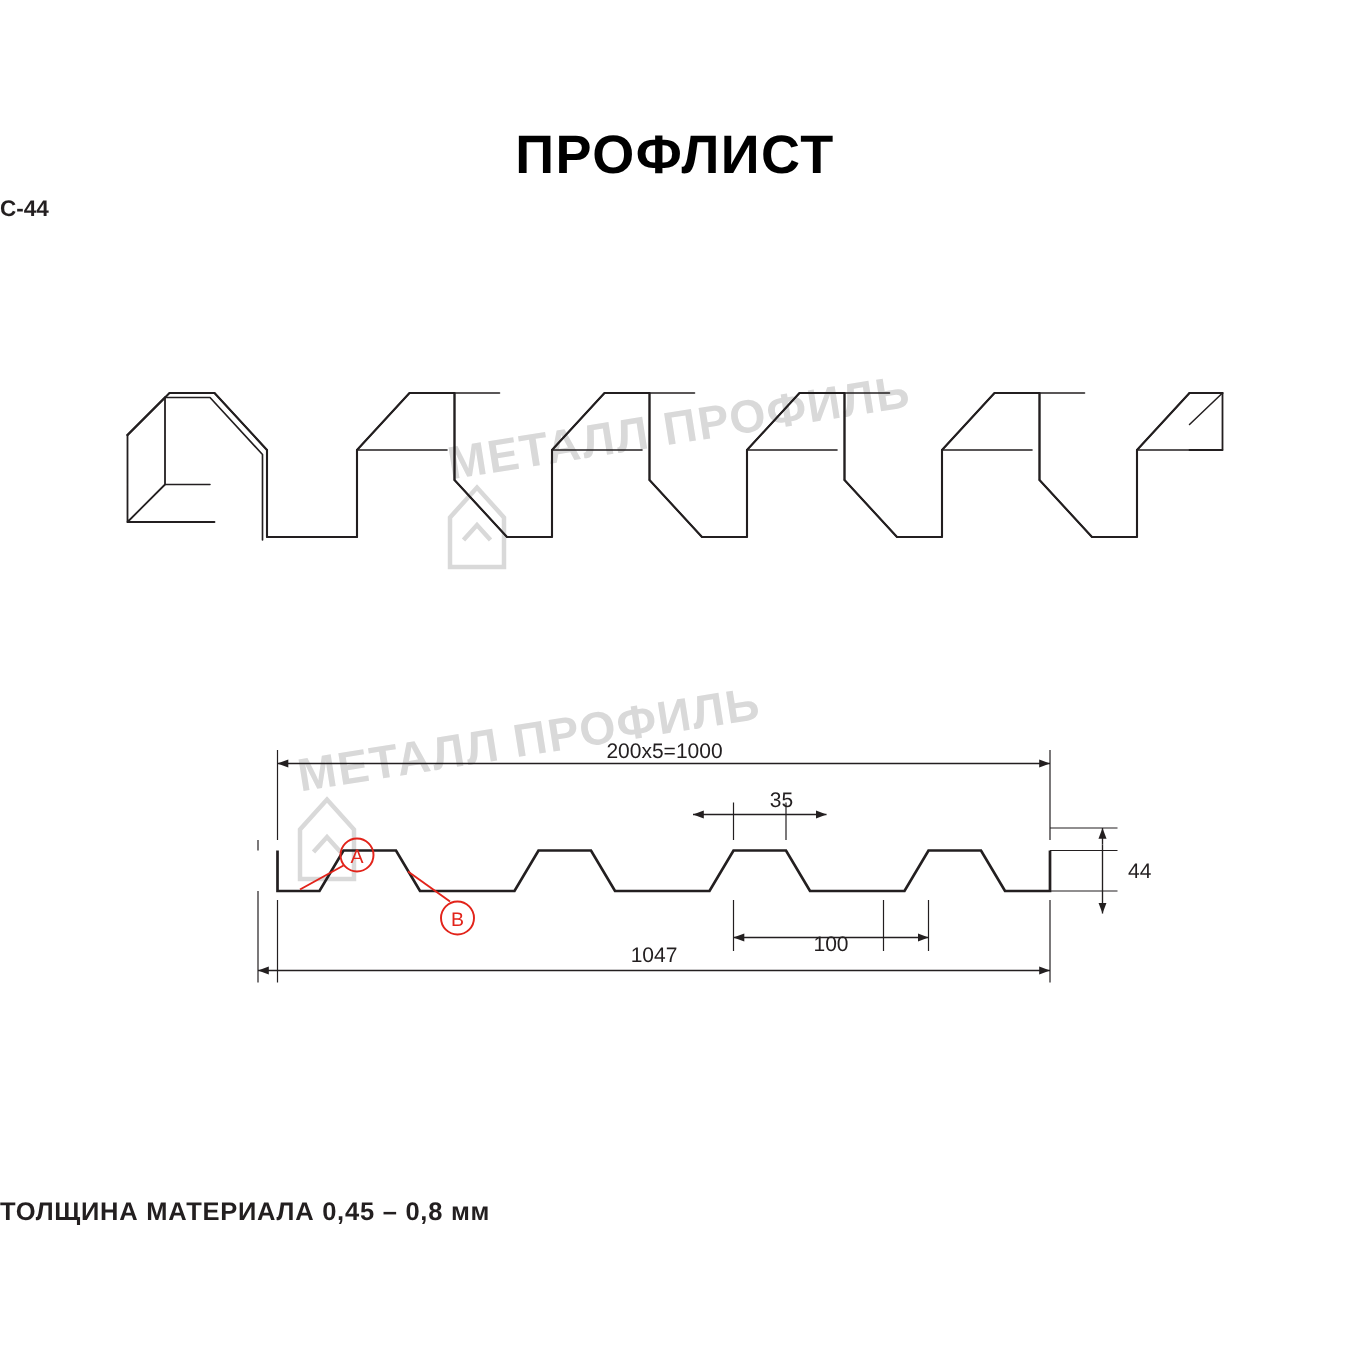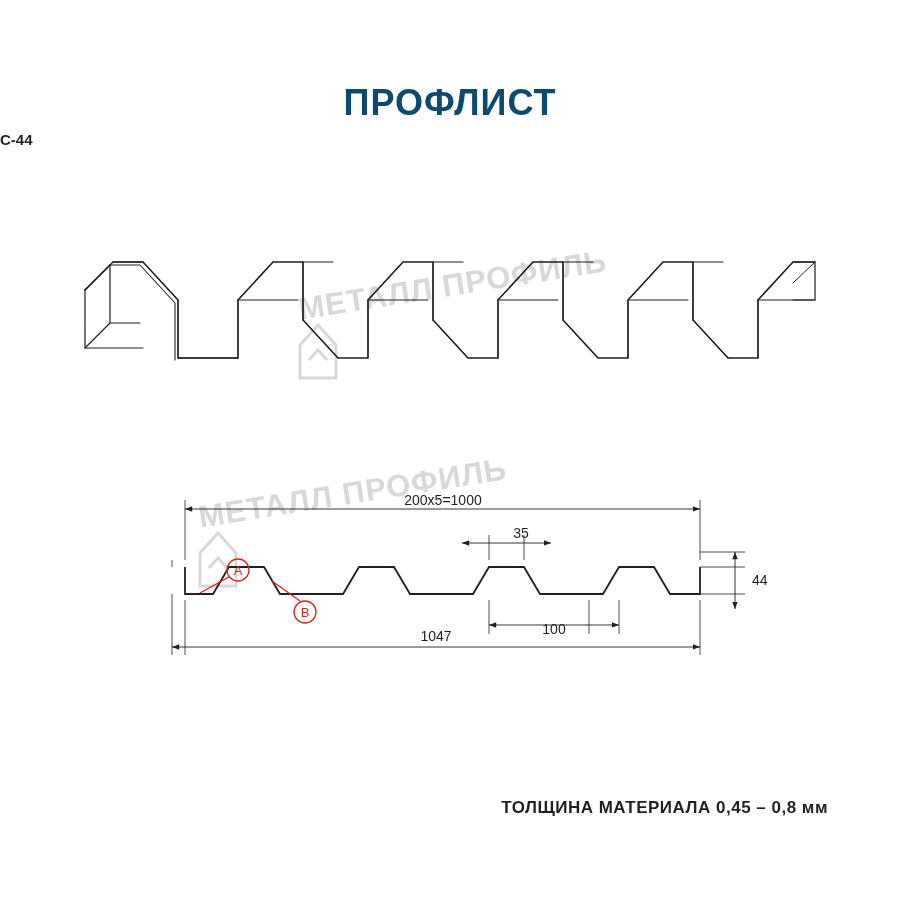--- a/index.html
+++ b/index.html
@@ -23,38 +23,38 @@
   }
   .title {
     position: absolute;
     left: 0;
     top: 82px;
     width: 900px;
     text-align: center;
     font-size: 36px;
     font-weight: bold;
     letter-spacing: 1px;
-    color: #0c4a6e;
+    color: #000000;
   }
   .subtitle {
     position: absolute;
     left: 0;
     top: 131px;
     width: 900px;
     text-align: left;
     font-size: 15px;
     font-weight: bold;
     color: #231f20;
   }
   .footer {
     position: absolute;
     left: 0;
     top: 798px;
     width: 828px;
-    text-align: right;
+    text-align: left;
     font-size: 17px;
     font-weight: bold;
     letter-spacing: 0.5px;
     color: #231f20;
   }
   .svg-layer {
     position: absolute;
     left: 0;
     top: 0;
   }

